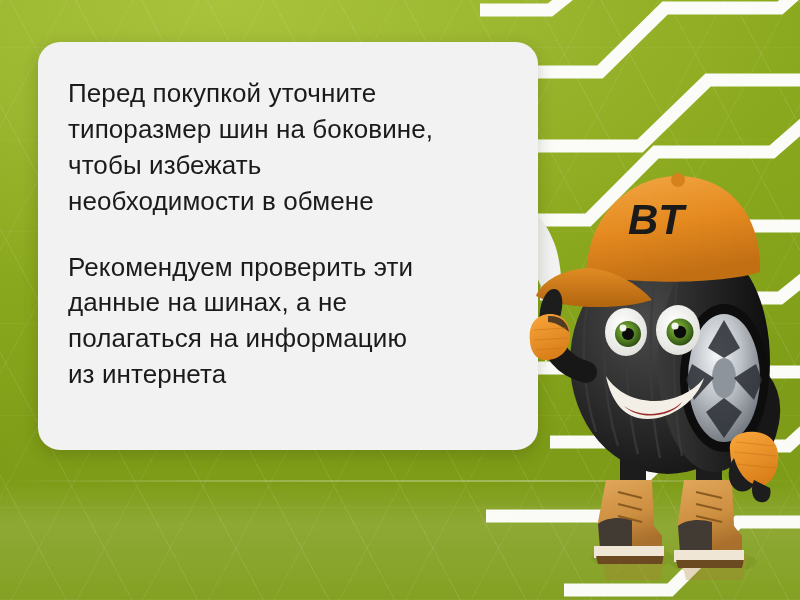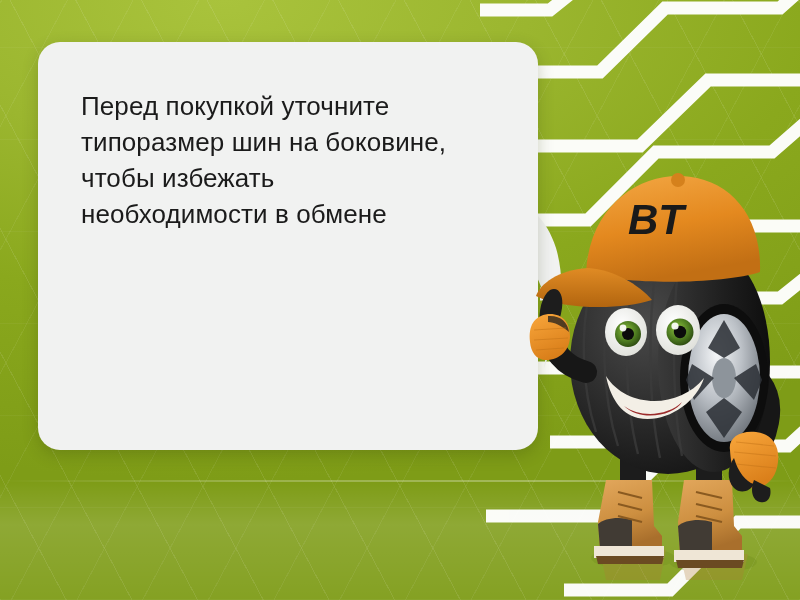--- a/index.html
+++ b/index.html
@@ -41,21 +41,21 @@
     background:#f1f2f1;border-radius:22px;
     box-shadow:0 5px 16px rgba(40,50,10,.22);
     box-sizing:border-box;
     padding:34px 34px 20px 30px;
   }
   .para{
     color:#1b1b1b;
     font-size:26px;
     line-height:1.38;
     letter-spacing:.1px;
-    margin:13px;
+    margin:0;
     white-space:pre-line;
   }
   .para.second{margin-top:30px;}
 
   
   .mascot{position:absolute;left:528px;top:150px;width:280px;height:430px;}
   .mascot svg{display:block;}
 </style>
 </head>
 <body>
@@ -88,20 +88,24 @@
     <svg width="130" height="200" viewBox="0 0 130 200" xmlns="http://www.w3.org/2000/svg">
       <path d="M2 4 C 40 4, 72 14, 86 58 C 96 92, 92 132, 74 178 C 82 130, 76 92, 56 72 C 40 56, 18 50, 2 48 Z" fill="#f1f2f1"></path>
     </svg>
   </div>
 
   <div class="card">
     <p class="para first">Перед покупкой уточните
 типоразмер шин на боковине,
 чтобы избежать
 необходимости в обмене</p>
+    <p class="para second">Рекомендуем проверить эти
+данные на шинах, а не
+полагаться на информацию
+из интернета</p>
   </div>
 
   <div class="mascot">
     <svg width="280" height="430" viewBox="0 0 280 430" xmlns="http://www.w3.org/2000/svg">
       <defs>
         <radialGradient id="tireG" cx="38%" cy="32%" r="78%">
           <stop offset="0%" stop-color="#4a4a4a"></stop>
           <stop offset="55%" stop-color="#2b2b2b"></stop>
           <stop offset="100%" stop-color="#121212"></stop>
         </radialGradient>

